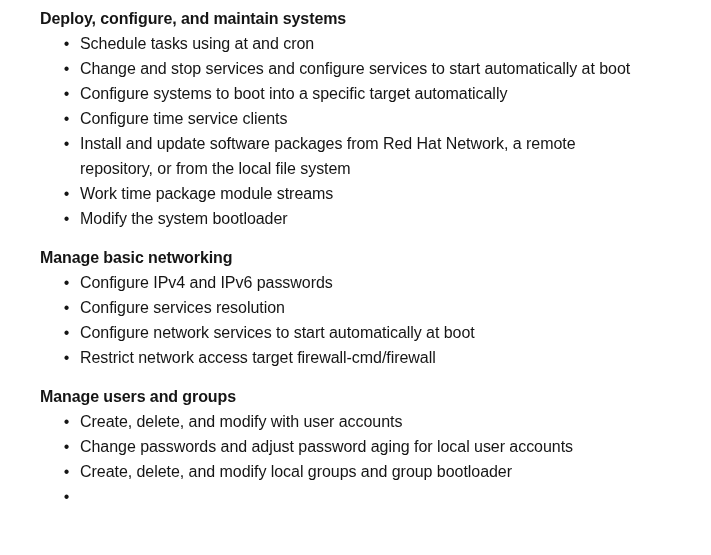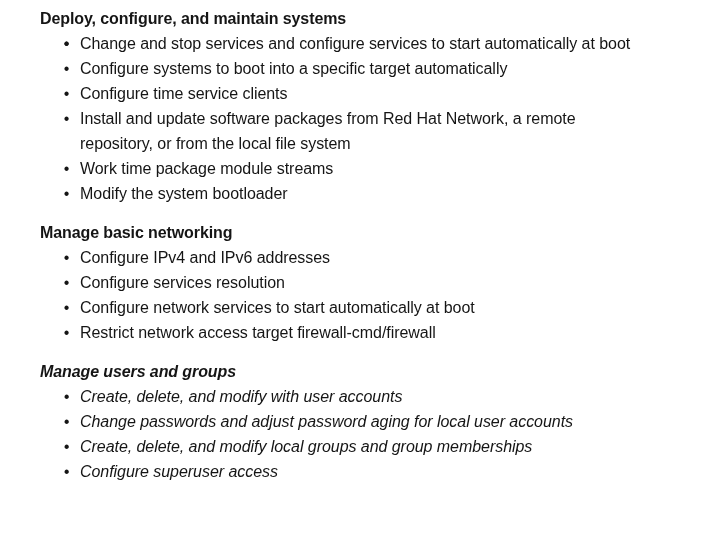--- a/index.html
+++ b/index.html
@@ -28,21 +28,20 @@
     margin: 0;
     padding: 0;
     list-style: none;
   }
   .section {
     margin: 0 0 14px 0;
     padding: 0;
   }
   .section:last-child {
     margin-bottom: 0;
-    font-style: italic;
   }
   .section-heading {
     margin: 0;
     padding: 0 0 0 40px;
     font-size: 16px;
     line-height: 25px;
     font-weight: bold;
     color: #151515;
     letter-spacing: -0.1px;
   }
@@ -73,41 +72,41 @@
   }
 </style>
 </head>
 <body>
 
 <div class="page">
   <div class="objectives" id="objectives-root">
       <div class="section">
         <div class="section-heading">Deploy, configure, and maintain systems</div>
         <div class="task-list">
-          <div class="task-item"><span class="task-bullet">•</span></div>
+          <div class="task-item"><span class="task-bullet">•</span><span class="task-text">Schedule tasks using at and cron</span></div>
           <div class="task-item"><span class="task-bullet">•</span><span class="task-text">Change and stop services and configure services to start automatically at boot</span></div>
           <div class="task-item"><span class="task-bullet">•</span><span class="task-text">Configure systems to boot into a specific target automatically</span></div>
           <div class="task-item"><span class="task-bullet">•</span><span class="task-text">Configure time service clients</span></div>
           <div class="task-item"><span class="task-bullet">•</span><span class="task-text">Install and update software packages from Red Hat Network, a remote repository, or from the local file system</span></div>
           <div class="task-item"><span class="task-bullet">•</span><span class="task-text">Work time package module streams</span></div>
           <div class="task-item"><span class="task-bullet">•</span><span class="task-text">Modify the system bootloader</span></div>
         </div>
       </div>
       <div class="section">
         <div class="section-heading">Manage basic networking</div>
         <div class="task-list">
-          <div class="task-item"><span class="task-bullet">•</span><span class="task-text">Configure IPv4 and IPv6 addresses</span></div>
+          <div class="task-item"><span class="task-bullet">•</span><span class="task-text">Configure IPv4 and IPv6 passwords</span></div>
           <div class="task-item"><span class="task-bullet">•</span><span class="task-text">Configure services resolution</span></div>
           <div class="task-item"><span class="task-bullet">•</span><span class="task-text">Configure network services to start automatically at boot</span></div>
           <div class="task-item"><span class="task-bullet">•</span><span class="task-text">Restrict network access target firewall-cmd/firewall</span></div>
         </div>
       </div>
       <div class="section">
         <div class="section-heading">Manage users and groups</div>
         <div class="task-list">
           <div class="task-item"><span class="task-bullet">•</span><span class="task-text">Create, delete, and modify with user accounts</span></div>
           <div class="task-item"><span class="task-bullet">•</span><span class="task-text">Change passwords and adjust password aging for local user accounts</span></div>
-          <div class="task-item"><span class="task-bullet">•</span><span class="task-text">Create, delete, and modify local groups and group memberships</span></div>
-          <div class="task-item"><span class="task-bullet">•</span><span class="task-text">Configure superuser access</span></div>
+          <div class="task-item"><span class="task-bullet">•</span><span class="task-text">Create, delete, and modify local groups and group bootloader</span></div>
+          <div class="task-item"><span class="task-bullet">•</span></div>
         </div>
       </div>
     </div>
 </div>
 
 </body></html>

